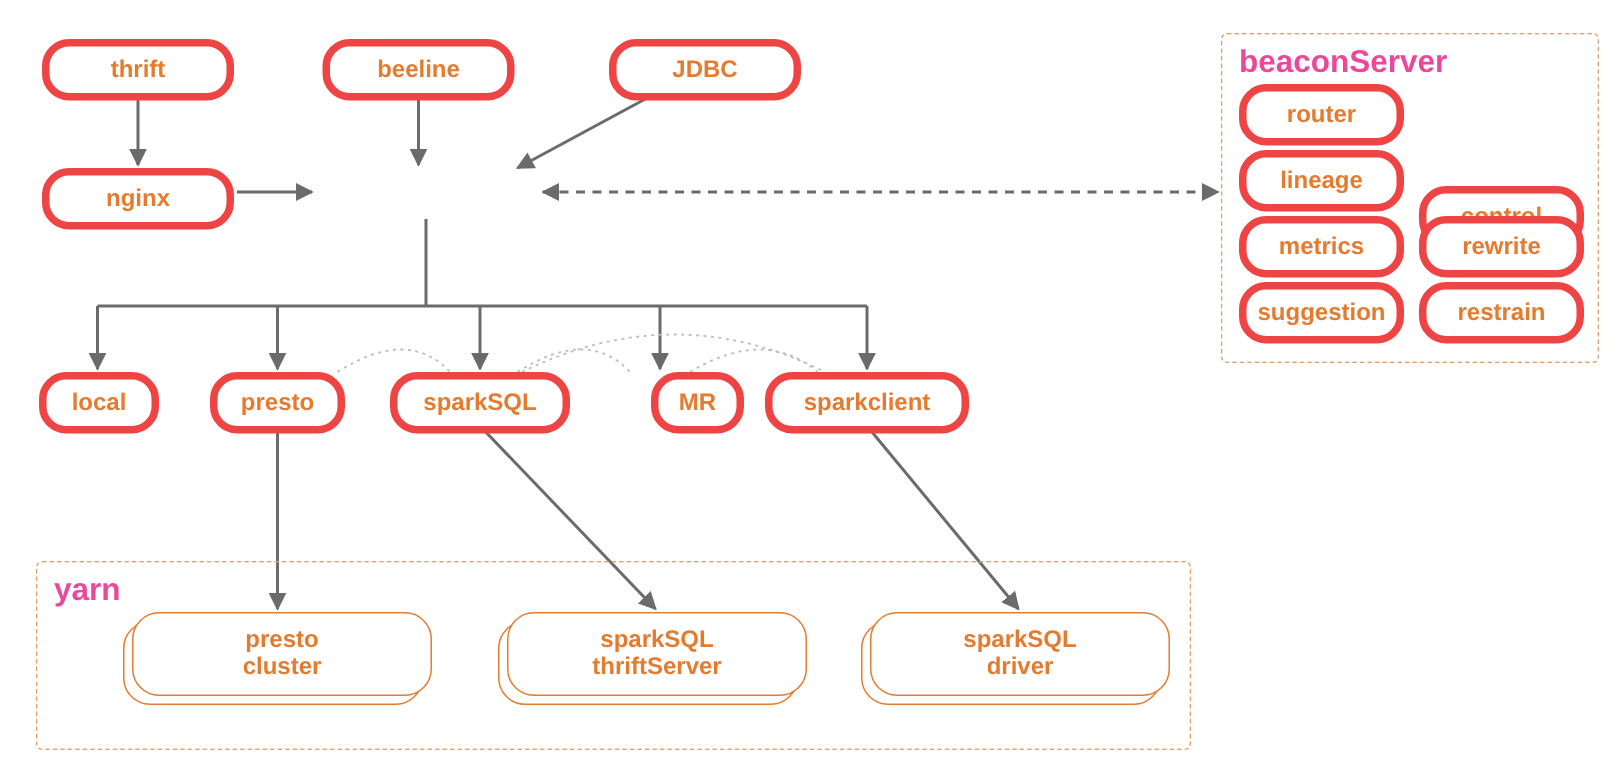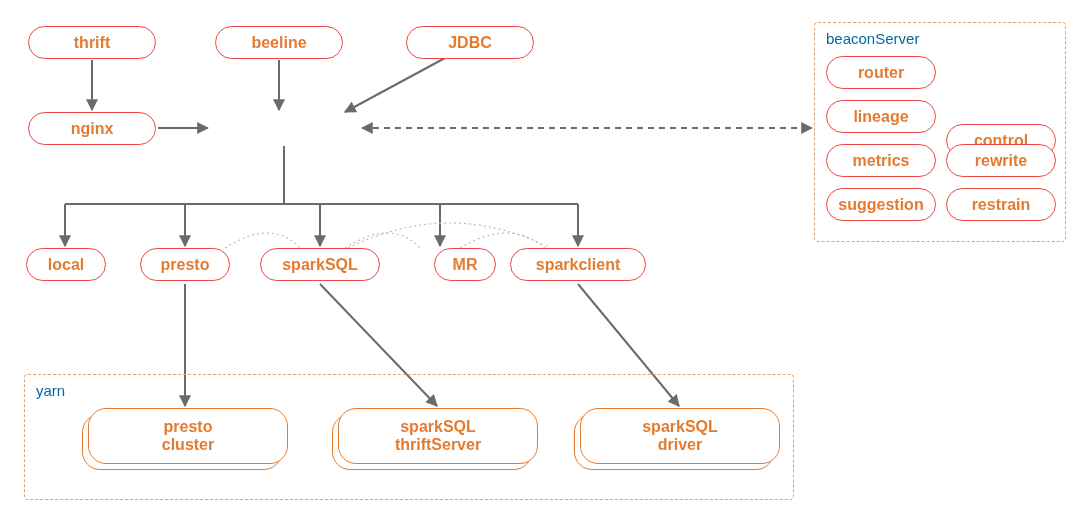--- a/index.html
+++ b/index.html
@@ -13,21 +13,21 @@
     color: #e47b2f;
     overflow: hidden;
   }
   .canvas {
     position: relative;
     width: 1080px;
     height: 516px;
   }
   .node {
     position: absolute;
-    border: 1px solid #ef4444;
+    border: 5px solid #ef4444;
     border-radius: 18px;
     background: #ffffff;
     text-align: center;
     font-weight: 600;
     line-height: 1.2;
     padding: 6px 0;
     box-sizing: border-box;
   }
   .stack {
     position: absolute;
@@ -62,23 +62,23 @@
     font-weight: 600;
   }
   .group-box {
     position: absolute;
     border: 1px dashed #e4a06b;
     border-radius: 4px;
     box-sizing: border-box;
   }
   .group-title {
     position: absolute;
-    color: #0369a1;
-    font-weight: 400;
-    font-size: 15px;
+    color: #ec4899;
+    font-weight: 700;
+    font-size: 21px;
   }
   svg.connectors {
     position: absolute;
     left: 0;
     top: 0;
     width: 1080px;
     height: 516px;
     pointer-events: none;
   }
 </style>

